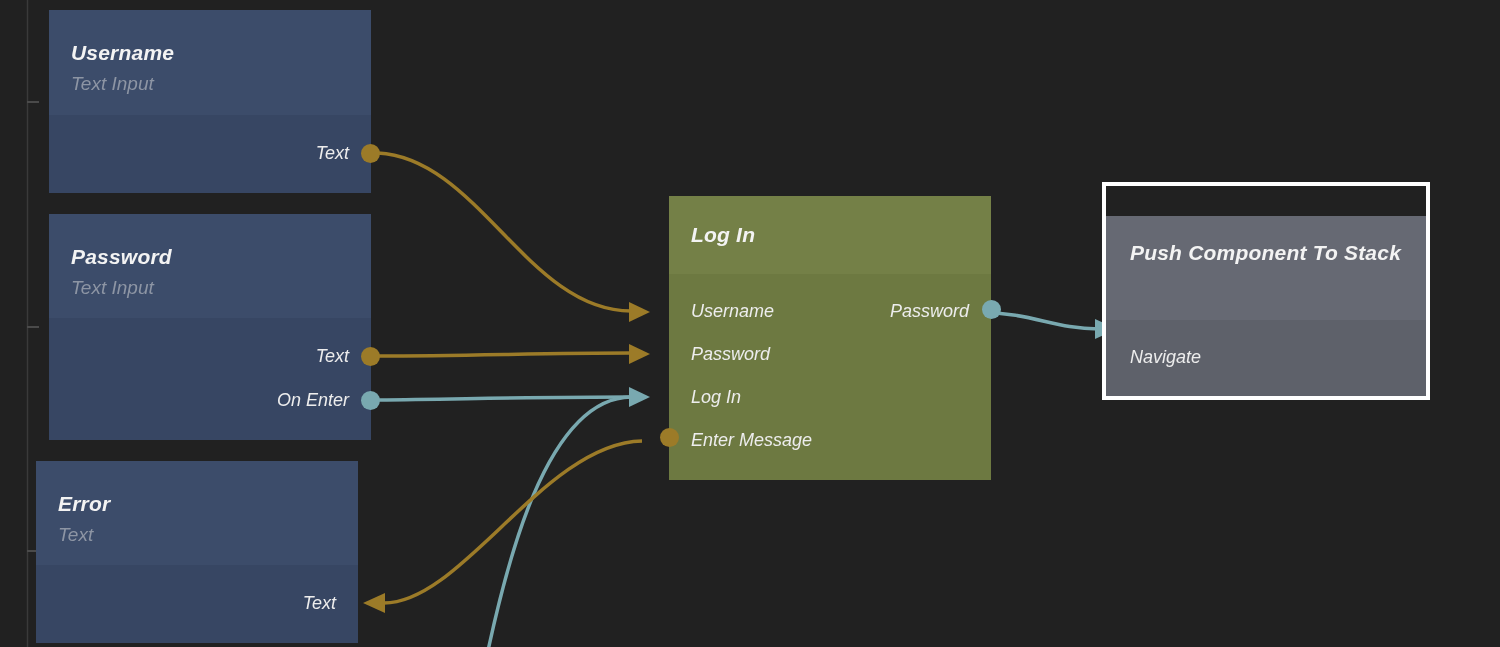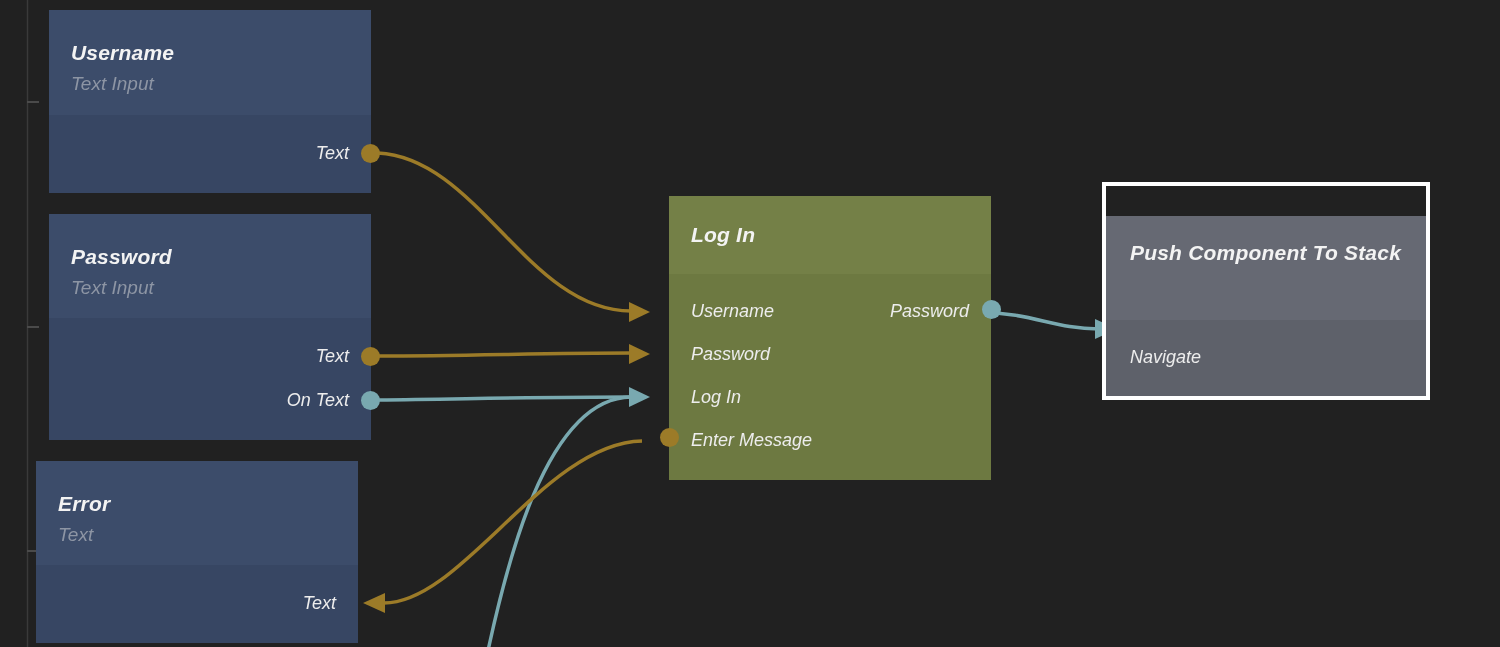--- a/index.html
+++ b/index.html
@@ -125,21 +125,21 @@
     <div class="port-dot gold" style="right:-9px; top:134px;"></div>
   </div>
 
   <div class="node blue" style="left:49px; top:214px; width:322px;">
     <div class="header" style="height:104px;">
       <div class="node-title">Password</div>
       <div class="node-subtitle">Text Input</div>
     </div>
     <div class="body" style="height:122px; padding-top:16px;">
       <div class="port-row right">Text</div>
-      <div class="port-row right">On Text</div>
+      <div class="port-row right">On Enter</div>
     </div>
     <div class="port-dot gold" style="right:-9px; top:133px;"></div>
     <div class="port-dot teal" style="right:-9px; top:177px;"></div>
   </div>
 
   <div class="node blue" style="left:36px; top:461px; width:322px;">
     <div class="header" style="height:104px;">
       <div class="node-title">Error</div>
       <div class="node-subtitle">Text</div>
     </div>

